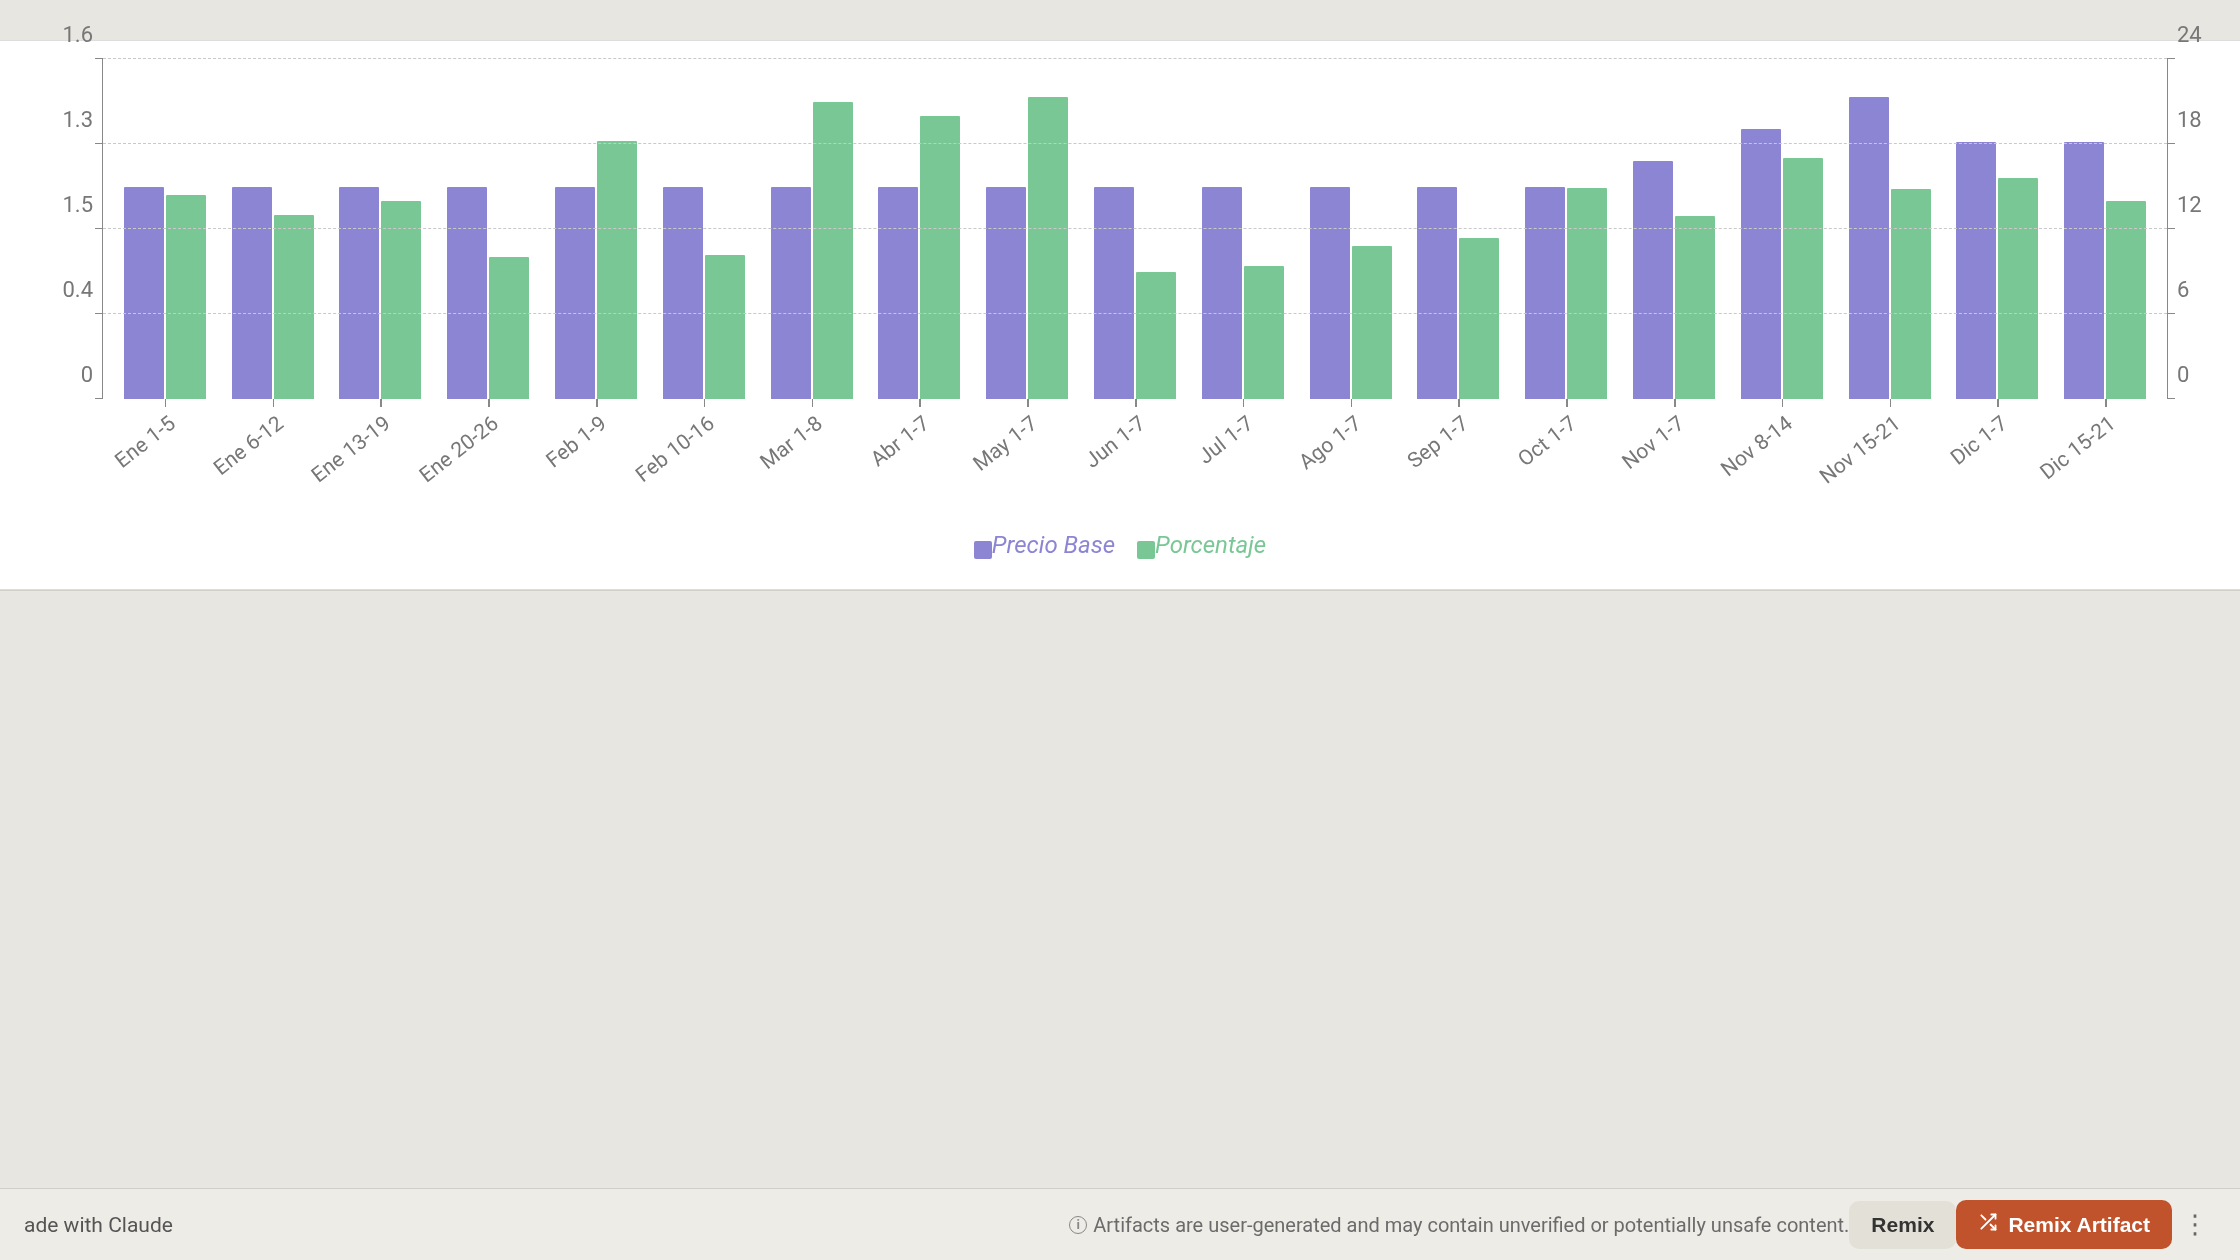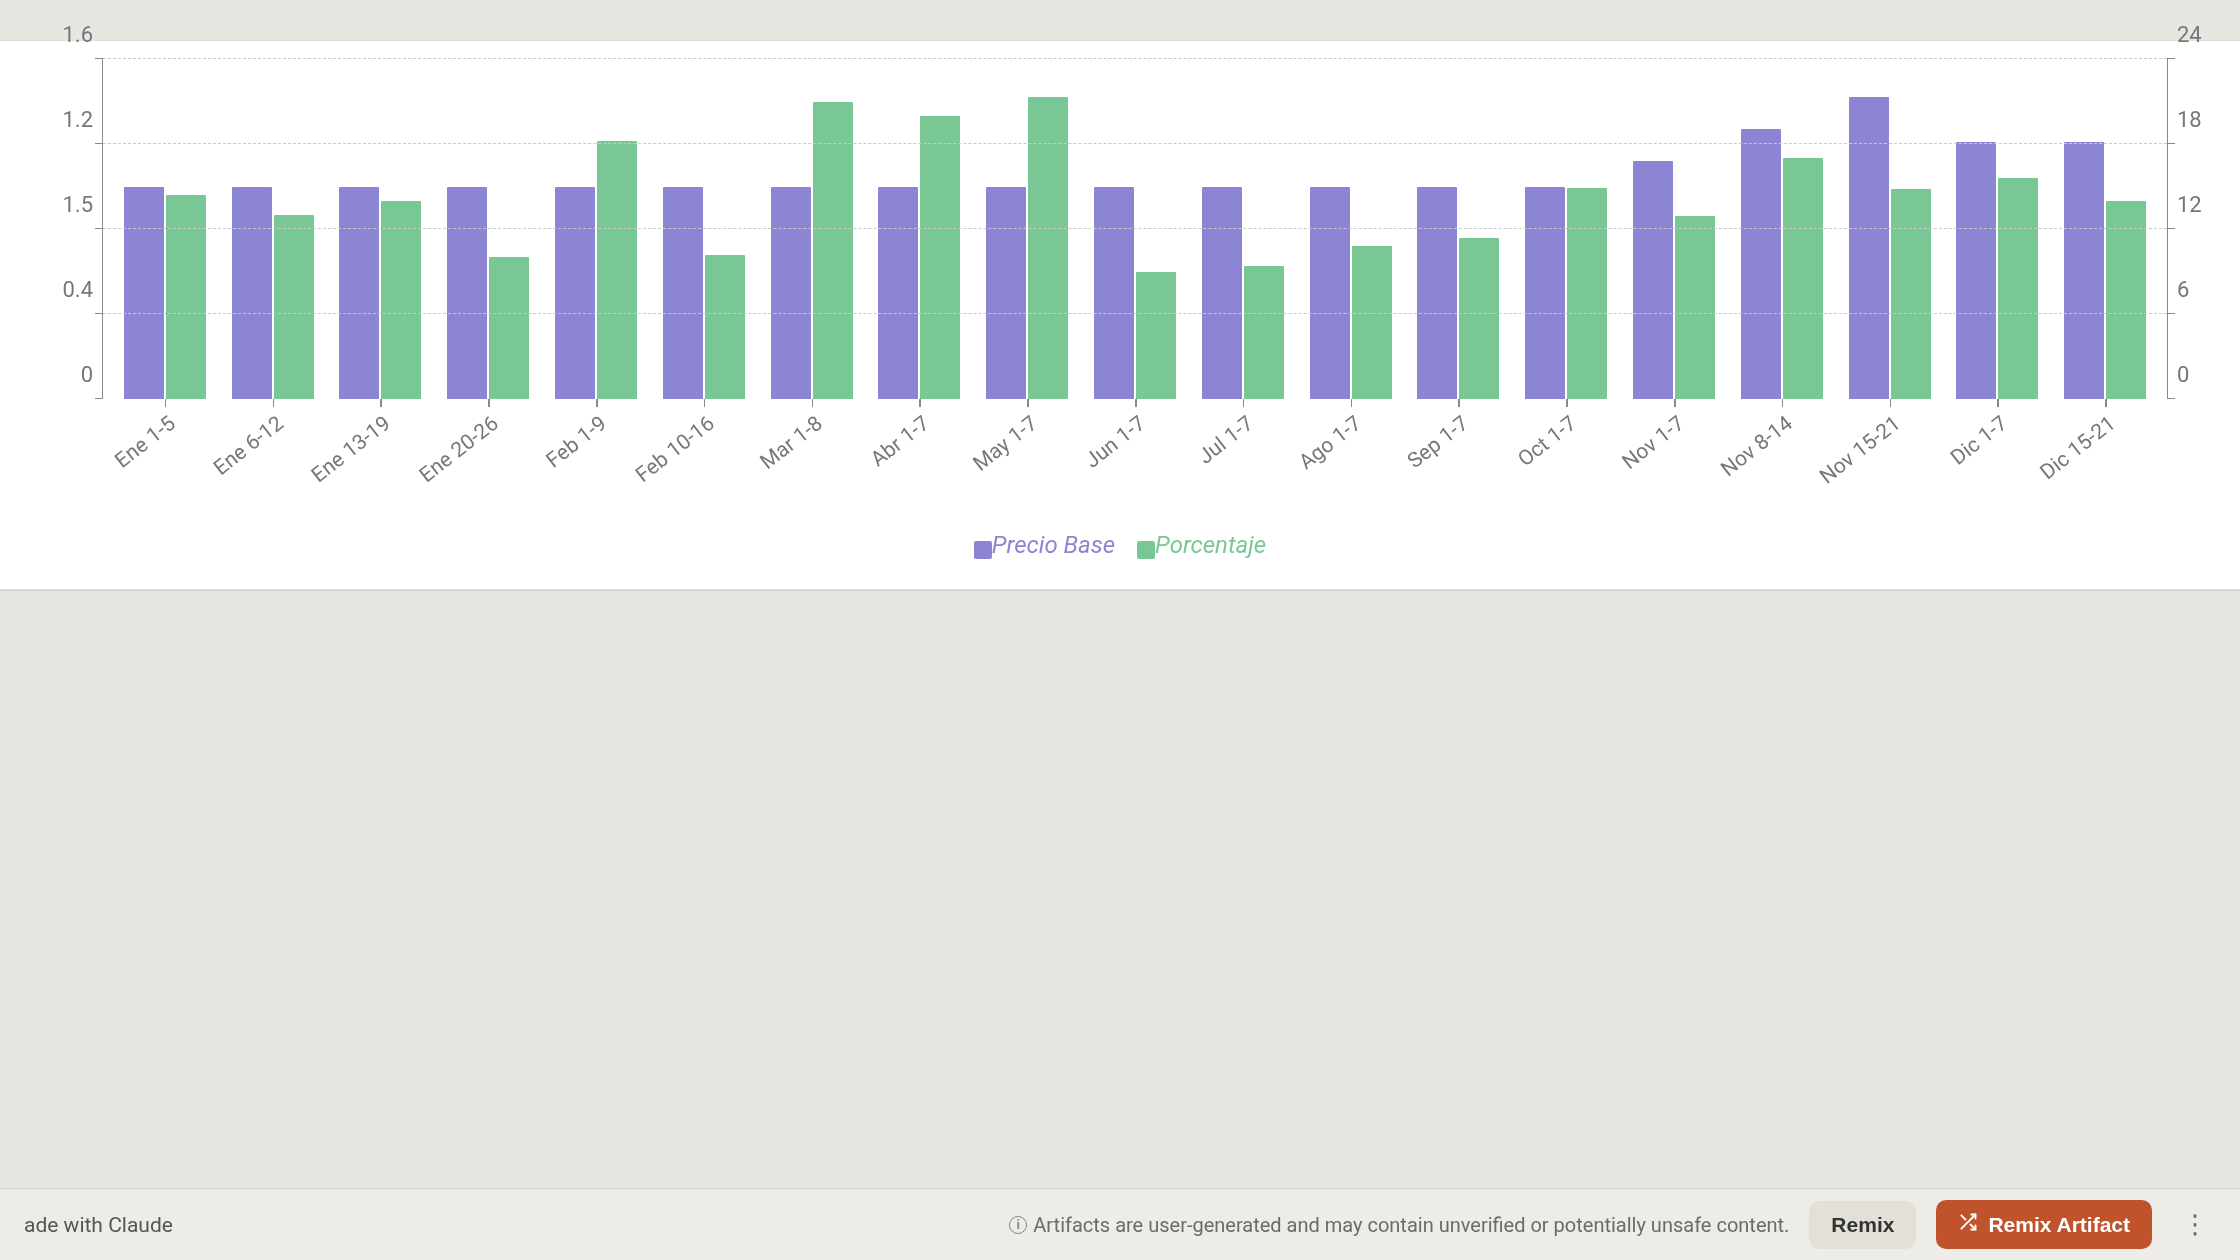--- a/index.html
+++ b/index.html
@@ -146,21 +146,21 @@
     bottom: 0;
     left: 0; right: 0;
     height: 72px;
     background: #eeece6;
     border-top: 1px solid #d2cfc8;
     display: flex;
     align-items: center;
     padding: 0 24px;
     font-size: 21px;
     color: #555;
-    gap: 20px;
+    gap: 0;
   }
   .footer .made-with { color: #555; }
   .footer .spacer { flex: 1; }
   .footer .warning {
     display: flex;
     align-items: center;
     gap: 6px;
     color: #6b6b6b;
     font-size: 20px;
   }
@@ -378,21 +378,21 @@
         </div>
     <div class="y-left-label" style="bottom: 0%;">0</div>
         <div class="y-tick-left" style="bottom: 0%;"></div>
         <div class="grid-line" style="bottom: 25%;"></div>
         <div class="y-left-label" style="bottom: 25%;">0.4</div>
         <div class="y-tick-left" style="bottom: 25%;"></div>
         <div class="grid-line" style="bottom: 50%;"></div>
         <div class="y-left-label" style="bottom: 50%;">1.5</div>
         <div class="y-tick-left" style="bottom: 50%;"></div>
         <div class="grid-line" style="bottom: 75%;"></div>
-        <div class="y-left-label" style="bottom: 75%;">1.2</div>
+        <div class="y-left-label" style="bottom: 75%;">1.3</div>
         <div class="y-tick-left" style="bottom: 75%;"></div>
         <div class="grid-line" style="bottom: 100%;"></div>
         <div class="y-left-label" style="bottom: 100%;">1.6</div>
         <div class="y-tick-left" style="bottom: 100%;"></div>
         <div class="y-right-label" style="bottom: 0%;">0</div>
         <div class="y-tick-right" style="bottom: 0%;"></div>
         <div class="y-right-label" style="bottom: 25%;">6</div>
         <div class="y-tick-right" style="bottom: 25%;"></div>
         <div class="y-right-label" style="bottom: 50%; margin-top: 32px;">12</div>
         <div class="y-tick-right" style="bottom: 50%;"></div>

